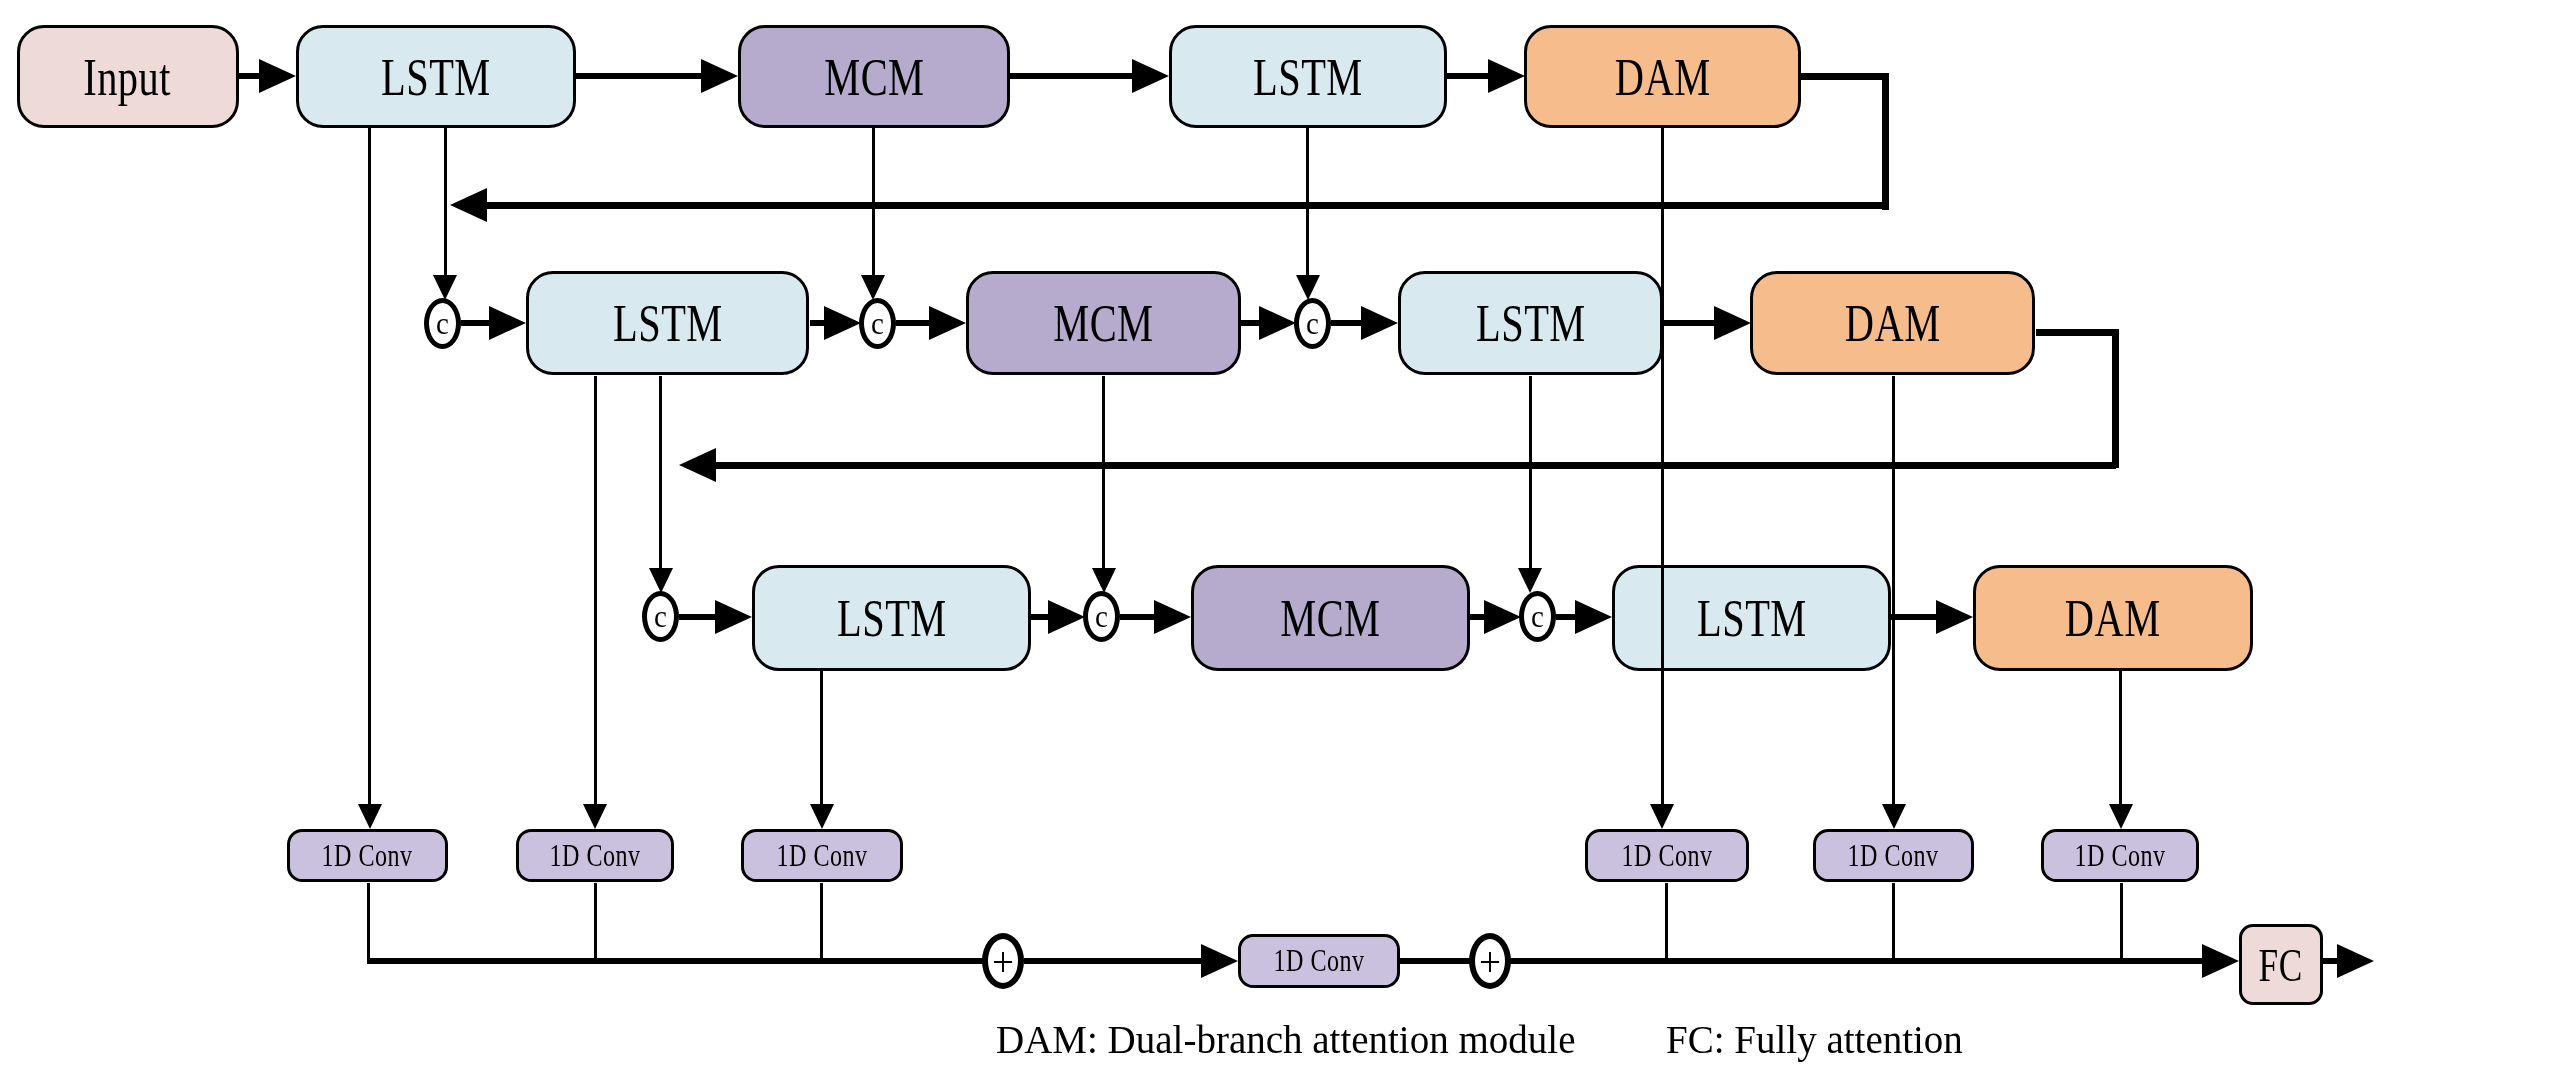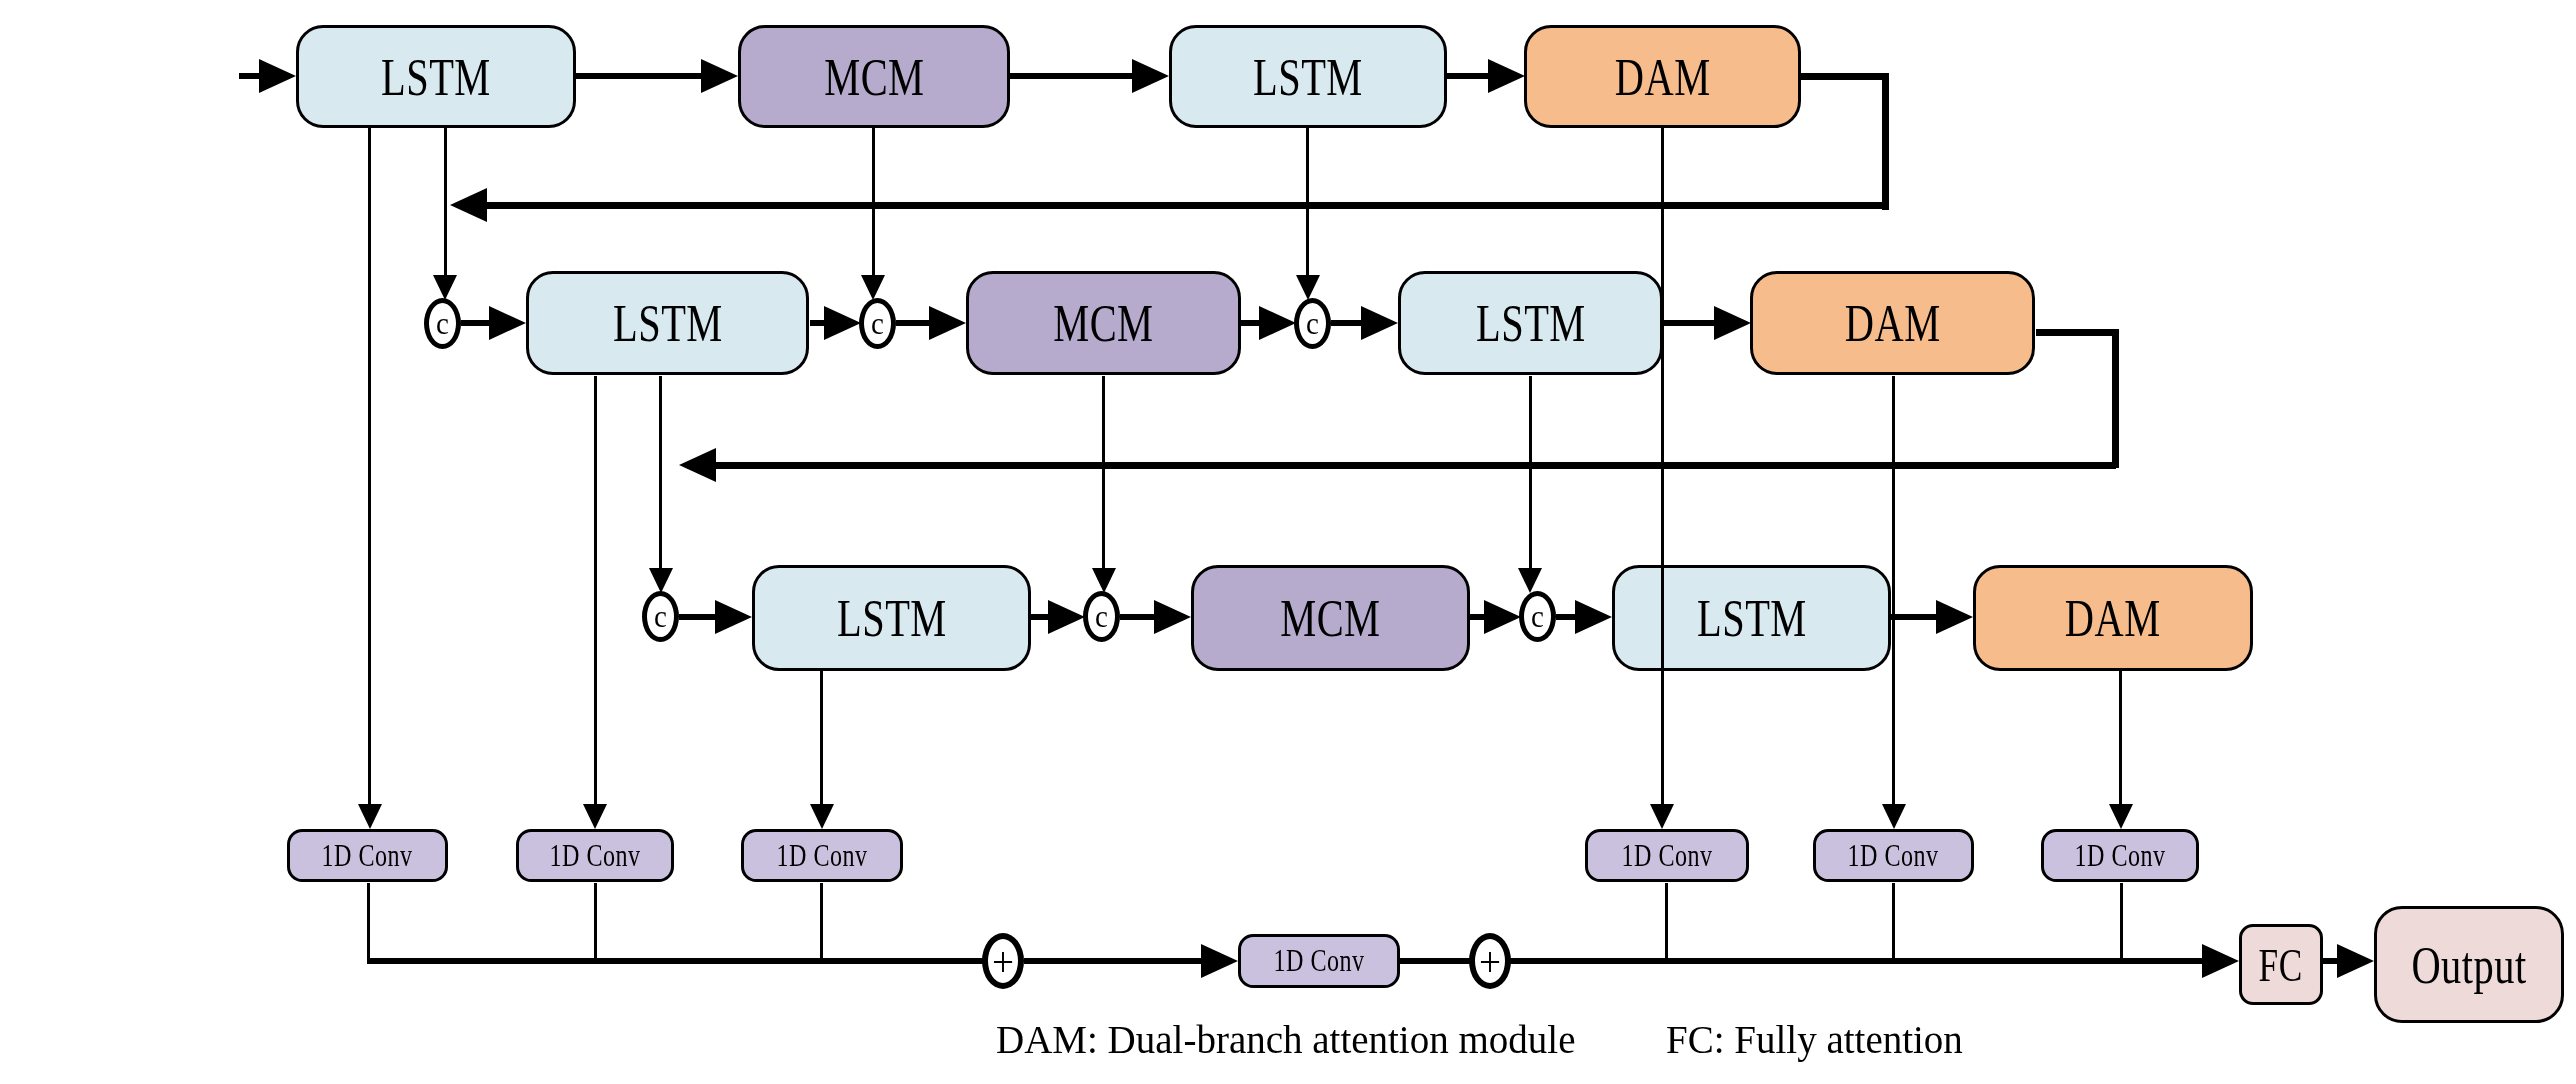--- a/index.html
+++ b/index.html
@@ -120,20 +120,23 @@
       <div class="arrow-shaft" style="background: rgb(0, 0, 0); left: 1529px; width: 3.2px; top: 376px; height: 194px;"></div>
       <div class="arrow-head" style="left: 1518px; top: 568px; border-top: 25.5px solid rgb(0, 0, 0); border-left: 12px solid transparent; border-right: 12px solid transparent;"></div>
       <div class="arrow-shaft" style="background: rgb(0, 0, 0); left: 1892px; width: 3.2px; top: 376px; height: 430px;"></div>
       <div class="arrow-head" style="left: 1882px; top: 804px; border-top: 25.5px solid rgb(0, 0, 0); border-left: 12px solid transparent; border-right: 12px solid transparent;"></div>
       <div class="arrow-shaft" style="background: rgb(0, 0, 0); left: 820px; width: 3.2px; top: 671px; height: 134px;"></div>
       <div class="arrow-head" style="left: 810px; top: 804px; border-top: 25.5px solid rgb(0, 0, 0); border-left: 12px solid transparent; border-right: 12px solid transparent;"></div>
       <div class="arrow-shaft" style="background: rgb(0, 0, 0); left: 2119px; width: 3.2px; top: 671px; height: 134px;"></div>
       <div class="arrow-head" style="left: 2109px; top: 804px; border-top: 25.5px solid rgb(0, 0, 0); border-left: 12px solid transparent; border-right: 12px solid transparent;"></div>
     </div>
   <div class="layer" id="layer-boxes">
+      <div class="box" style="left: 16.5px; top: 25px; width: 222px; height: 103px; border-radius: 27px; background: rgb(238, 219, 217);">
+        <span class="box-label" style="font-size: 47px;">Input</span>
+      </div>
       <div class="box" style="left: 296px; top: 25px; width: 280px; height: 103px; border-radius: 27px; background: rgb(217, 233, 240);">
         <span class="box-label" style="font-size: 47px;">LSTM</span>
       </div>
       <div class="box" style="left: 738px; top: 25px; width: 272px; height: 103px; border-radius: 27px; background: rgb(182, 171, 204);">
         <span class="box-label" style="font-size: 47px;">MCM</span>
       </div>
       <div class="box" style="left: 1169px; top: 25px; width: 278px; height: 103px; border-radius: 27px; background: rgb(217, 233, 240);">
         <span class="box-label" style="font-size: 47px;">LSTM</span>
       </div>
       <div class="box" style="left: 1524px; top: 25px; width: 277px; height: 103px; border-radius: 27px; background: rgb(247, 188, 139);">
@@ -179,23 +182,20 @@
         <span class="box-label" style="font-size: 28px;">1D Conv</span>
       </div>
       <div class="box" style="left: 2041px; top: 829px; width: 158px; height: 53px; border-radius: 15.3px; background: rgb(201, 193, 221);">
         <span class="box-label" style="font-size: 28px;">1D Conv</span>
       </div>
       <div class="box" style="left: 1238px; top: 934px; width: 162px; height: 54px; border-radius: 15.3px; background: rgb(201, 193, 221);">
         <span class="box-label" style="font-size: 28px;">1D Conv</span>
       </div>
       <div class="box" style="left: 2239px; top: 924px; width: 84px; height: 81px; border-radius: 14px; background: rgb(238, 219, 217);">
         <span class="box-label" style="font-size: 41px;">FC</span>
-      </div>
-      <div class="box" style="left: 2374px; top: 906px; width: 190px; height: 117px; border-radius: 28px; background: rgb(238, 219, 217);">
-        <span class="box-label" style="font-size: 47px;">Output</span>
       </div>
       <div class="node-circle" style="left: 424px; top: 298px; width: 37px; height: 51px; border-width: 5.7px;">
         <span class="node-label" style="font-size: 29px;">c</span>
       </div>
       <div class="node-circle" style="left: 859px; top: 298px; width: 37px; height: 51px; border-width: 5.7px;">
         <span class="node-label" style="font-size: 29px;">c</span>
       </div>
       <div class="node-circle" style="left: 1294px; top: 298px; width: 37px; height: 51px; border-width: 5.7px;">
         <span class="node-label" style="font-size: 29px;">c</span>
       </div>

